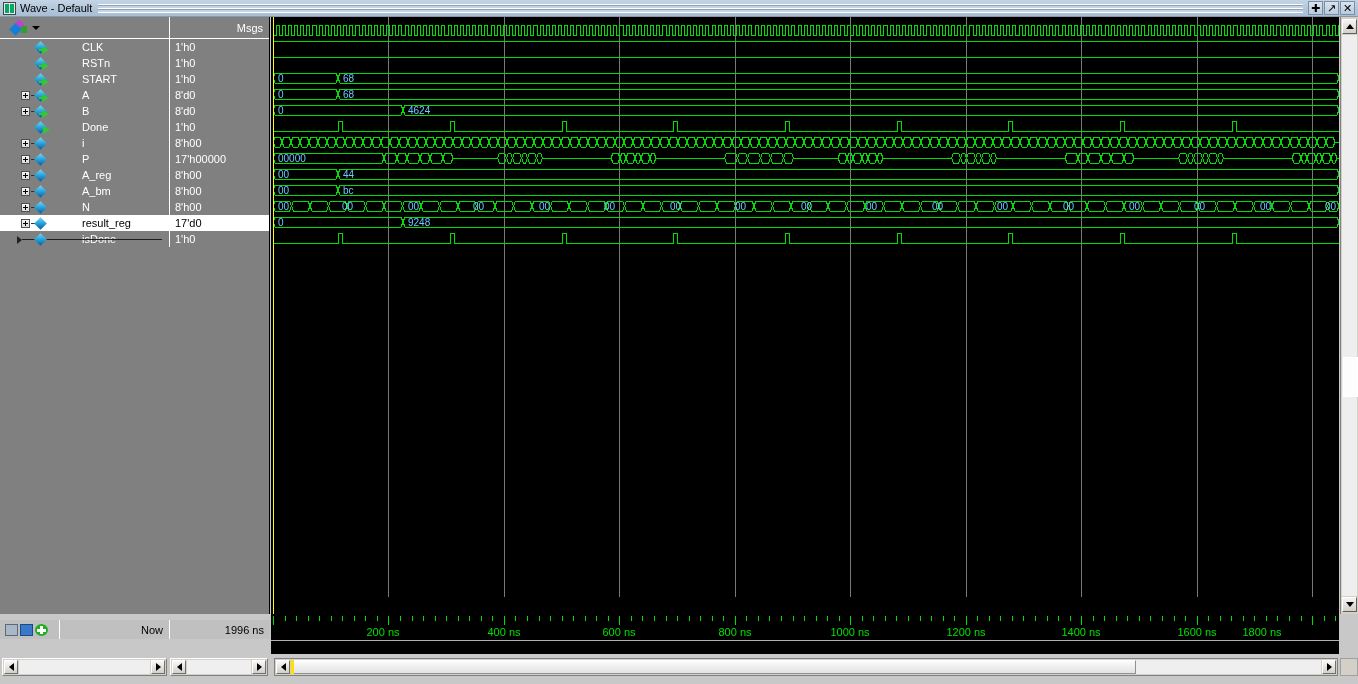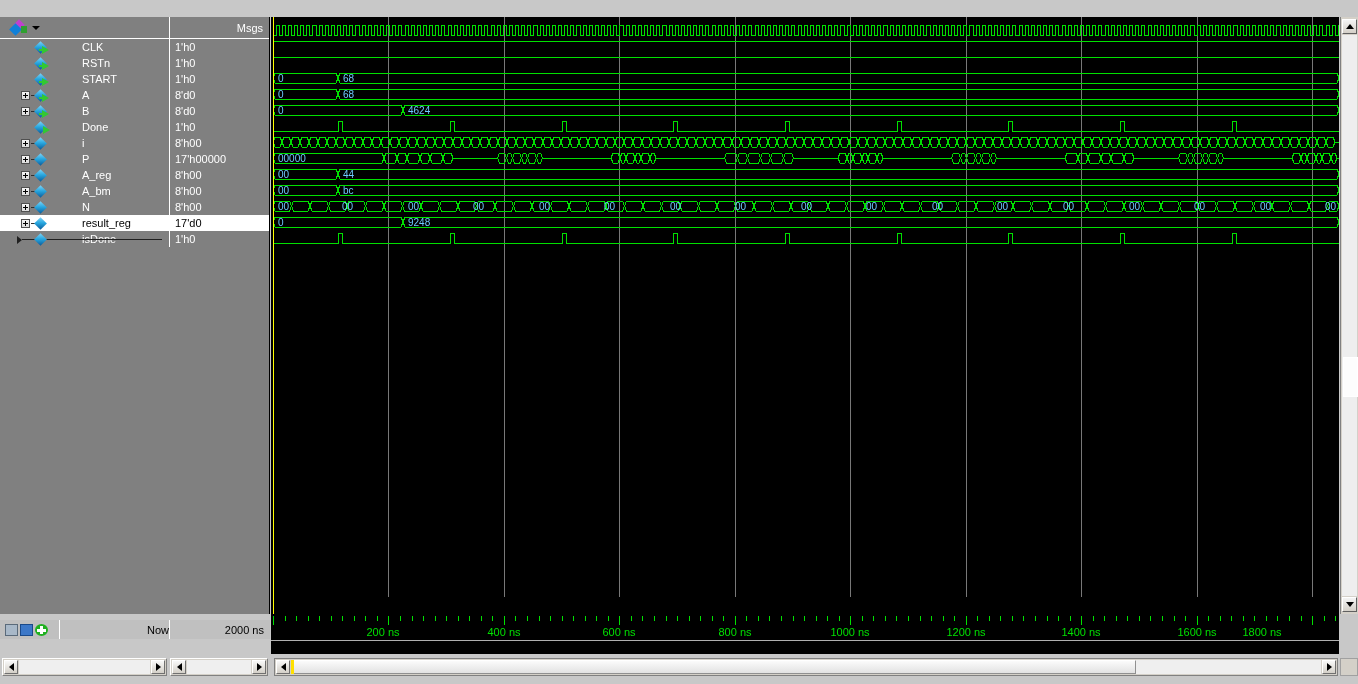--- a/index.html
+++ b/index.html
@@ -361,20 +361,21 @@
     border-right: 1px solid #fff;
     display: flex; align-items: center; gap: 2px;
     padding-left: 5px;
     box-sizing: border-box;
   }
   .st-label {
     width: 110px; height: 19px;
     background: #c0c0c0;
     border-right: 1px solid #fff;
     display: flex; align-items: center; justify-content: flex-end;
+    padding-right: 6px;
     color: #000; font-size: 11px;
     box-sizing: border-box;
   }
   .st-label.white { background: #ffffff; }
   .st-val {
     width: 100px; height: 19px;
     background: #c0c0c0;
     display: flex; align-items: center; justify-content: flex-end;
     padding-right: 6px;
     color: #000; font-size: 11px;
@@ -456,20 +457,30 @@
     position: absolute; left: 1340px; top: 658px; width: 18px; height: 18px;
     background: #d4d0c8; border:1px solid #a0a0a0; box-sizing:border-box;
   }
   .edge-l { position:absolute; left:0; top:17px; width:2px; height:597px; background:#c8c8c8; }
 </style>
 </head>
 <body>
 
 <div id="app">
 
+  <div class="titlebar">
+    <div class="tb-appicon"></div>
+    <span class="tb-title">Wave - Default</span>
+    <div class="tb-grip"></div>
+    <div class="tb-btns">
+      <div class="tb-btn">✚</div>
+      <div class="tb-btn">↗</div>
+      <div class="tb-btn">✕</div>
+    </div>
+  </div>
 
   <div class="edge-l"></div>
 
   <div class="leftpane">
     <div class="colhdr">
       <div class="colhdr-left">
         <div class="hdr-icon">
           <div class="d1"></div>
             <div class="d2"></div>
             <div class="d3"></div>
@@ -1338,21 +1349,21 @@
   </div>
 
   <div class="statusarea">
     <div class="status-row" style="top:6px;">
       <div class="st-icons">
         <div class="mini wave"></div>
         <div class="mini msgbox"></div>
         <div class="mini plus"></div>
       </div>
       <div class="st-label">Now</div>
-      <div class="st-val">2000 ns</div>
+      <div class="st-val">1996 ns</div>
     </div>
   </div>
 
   <div class="hsb-left">
     <div class="sb-arrow">
         <div class="tri-l"></div>
       </div>
     <div class="sb-track"></div>
     <div class="sb-arrow">
         <div class="tri-r"></div>

